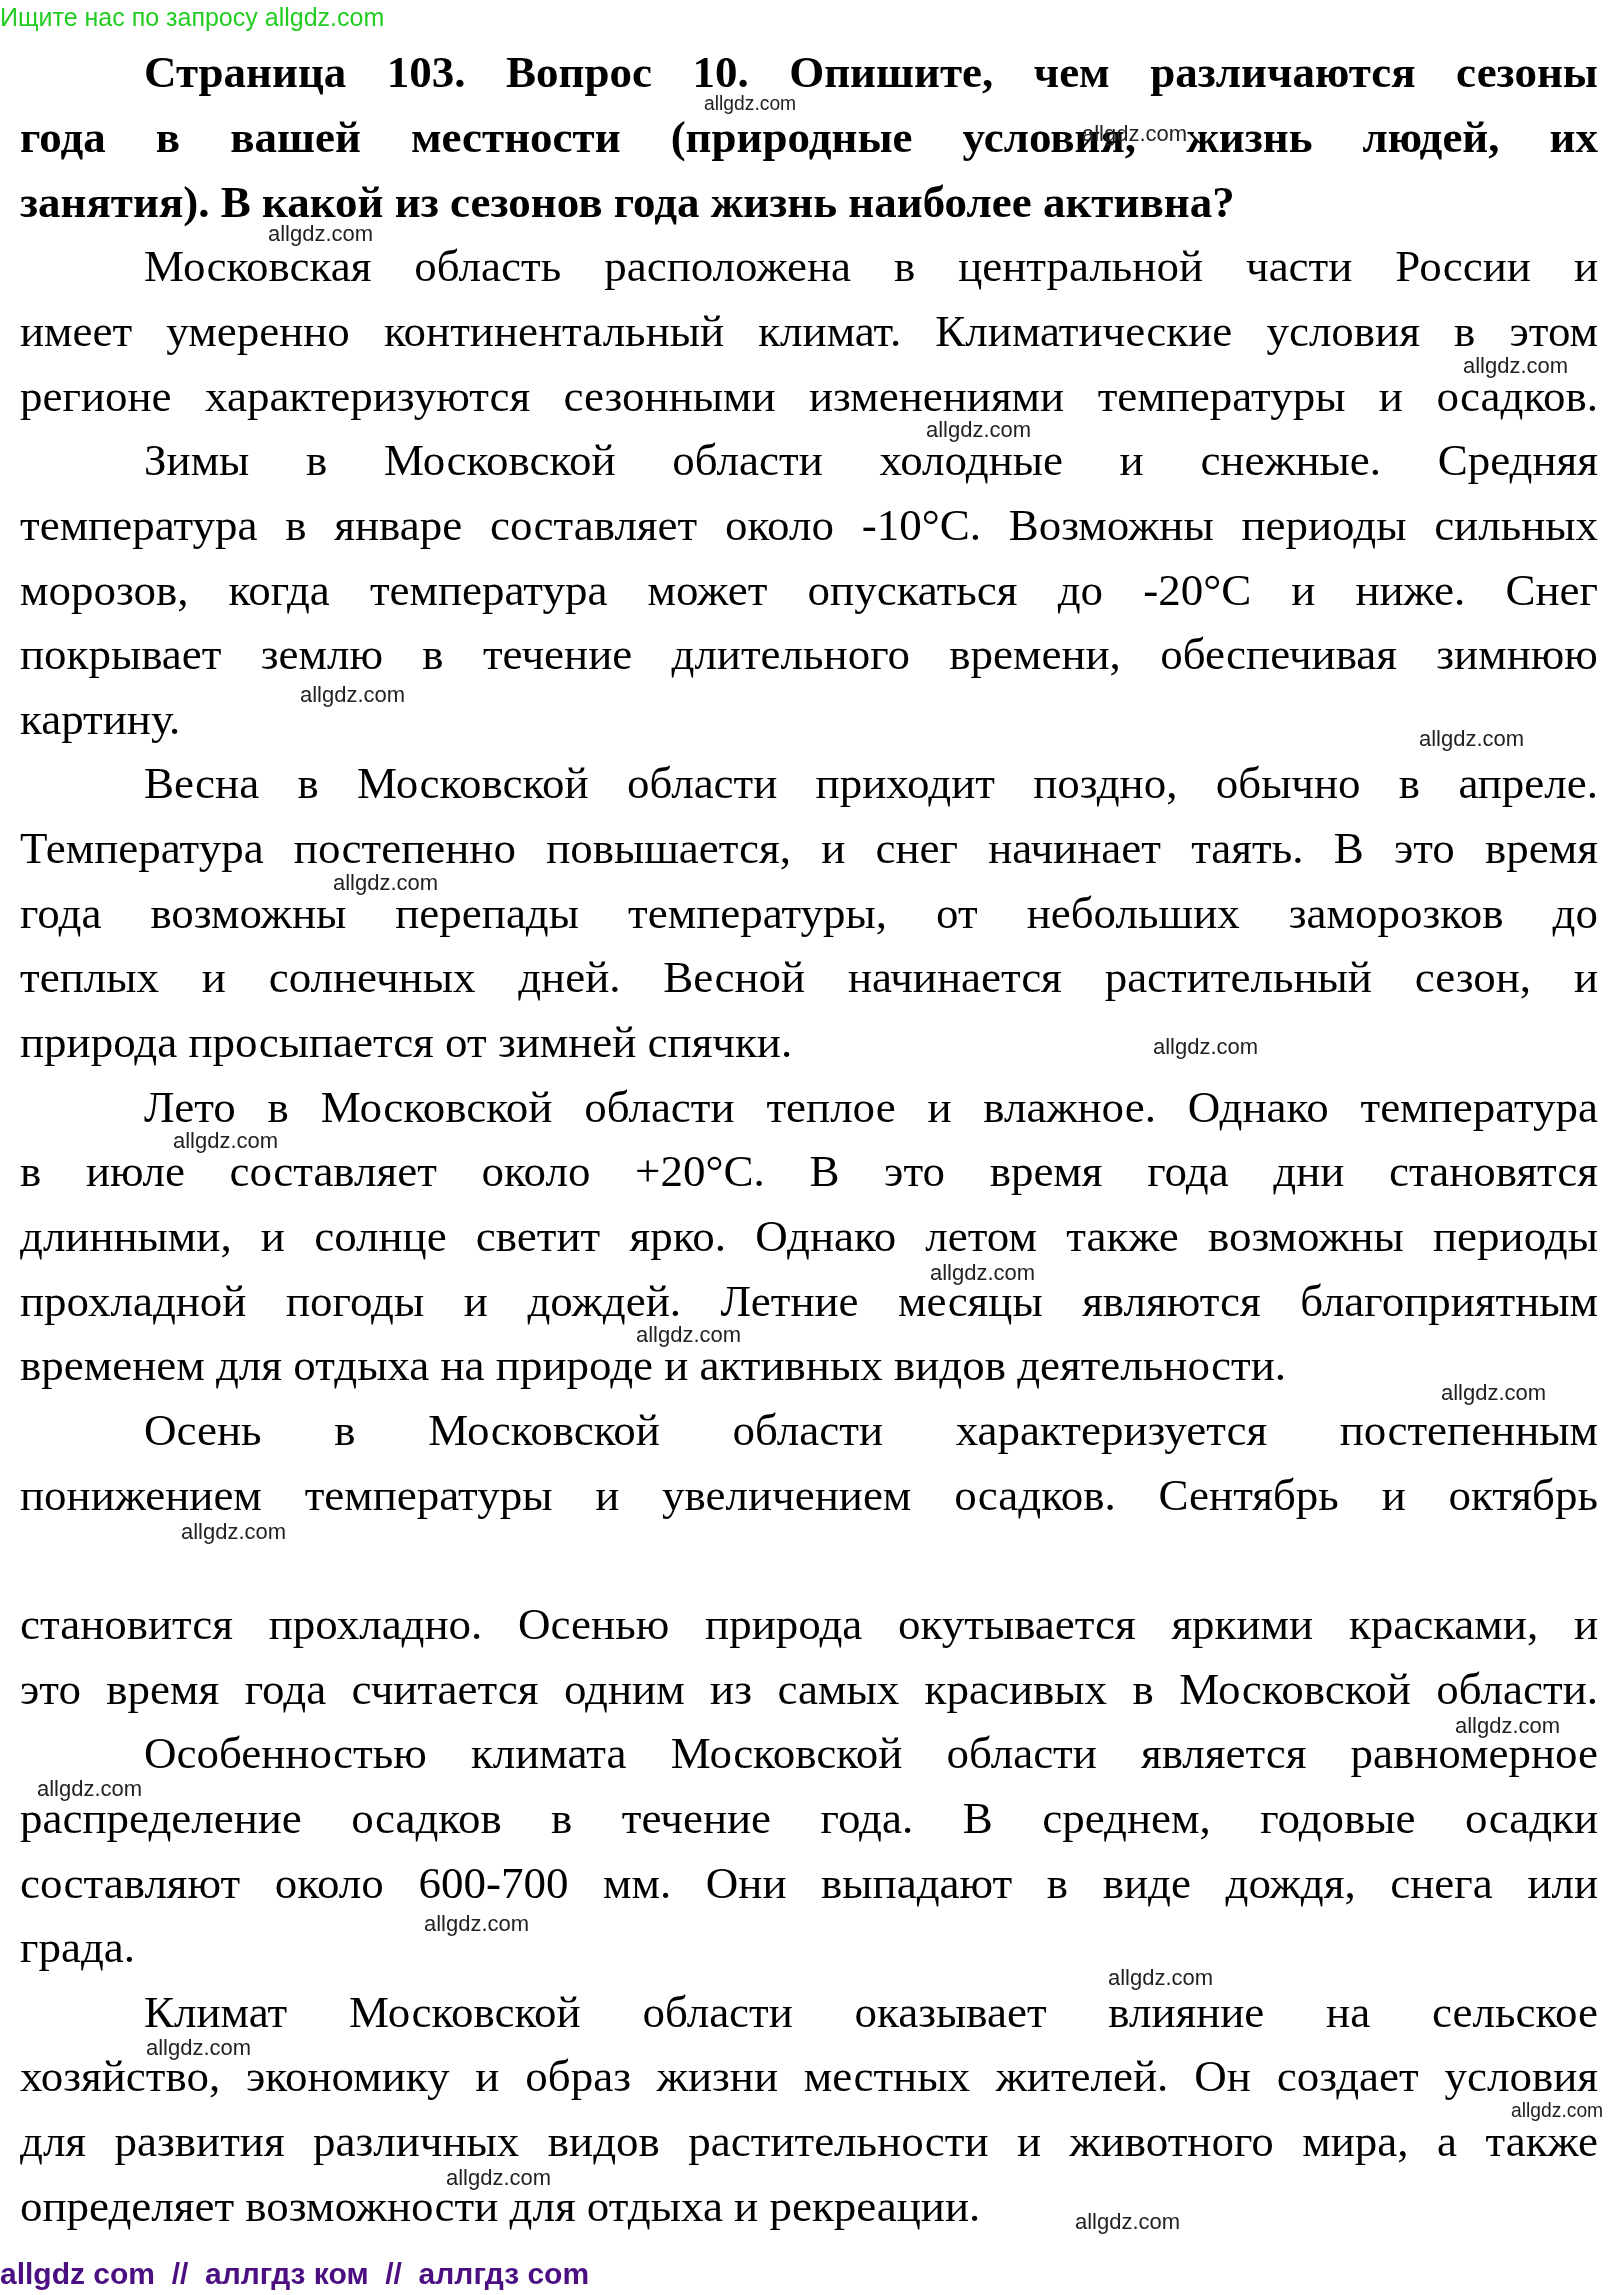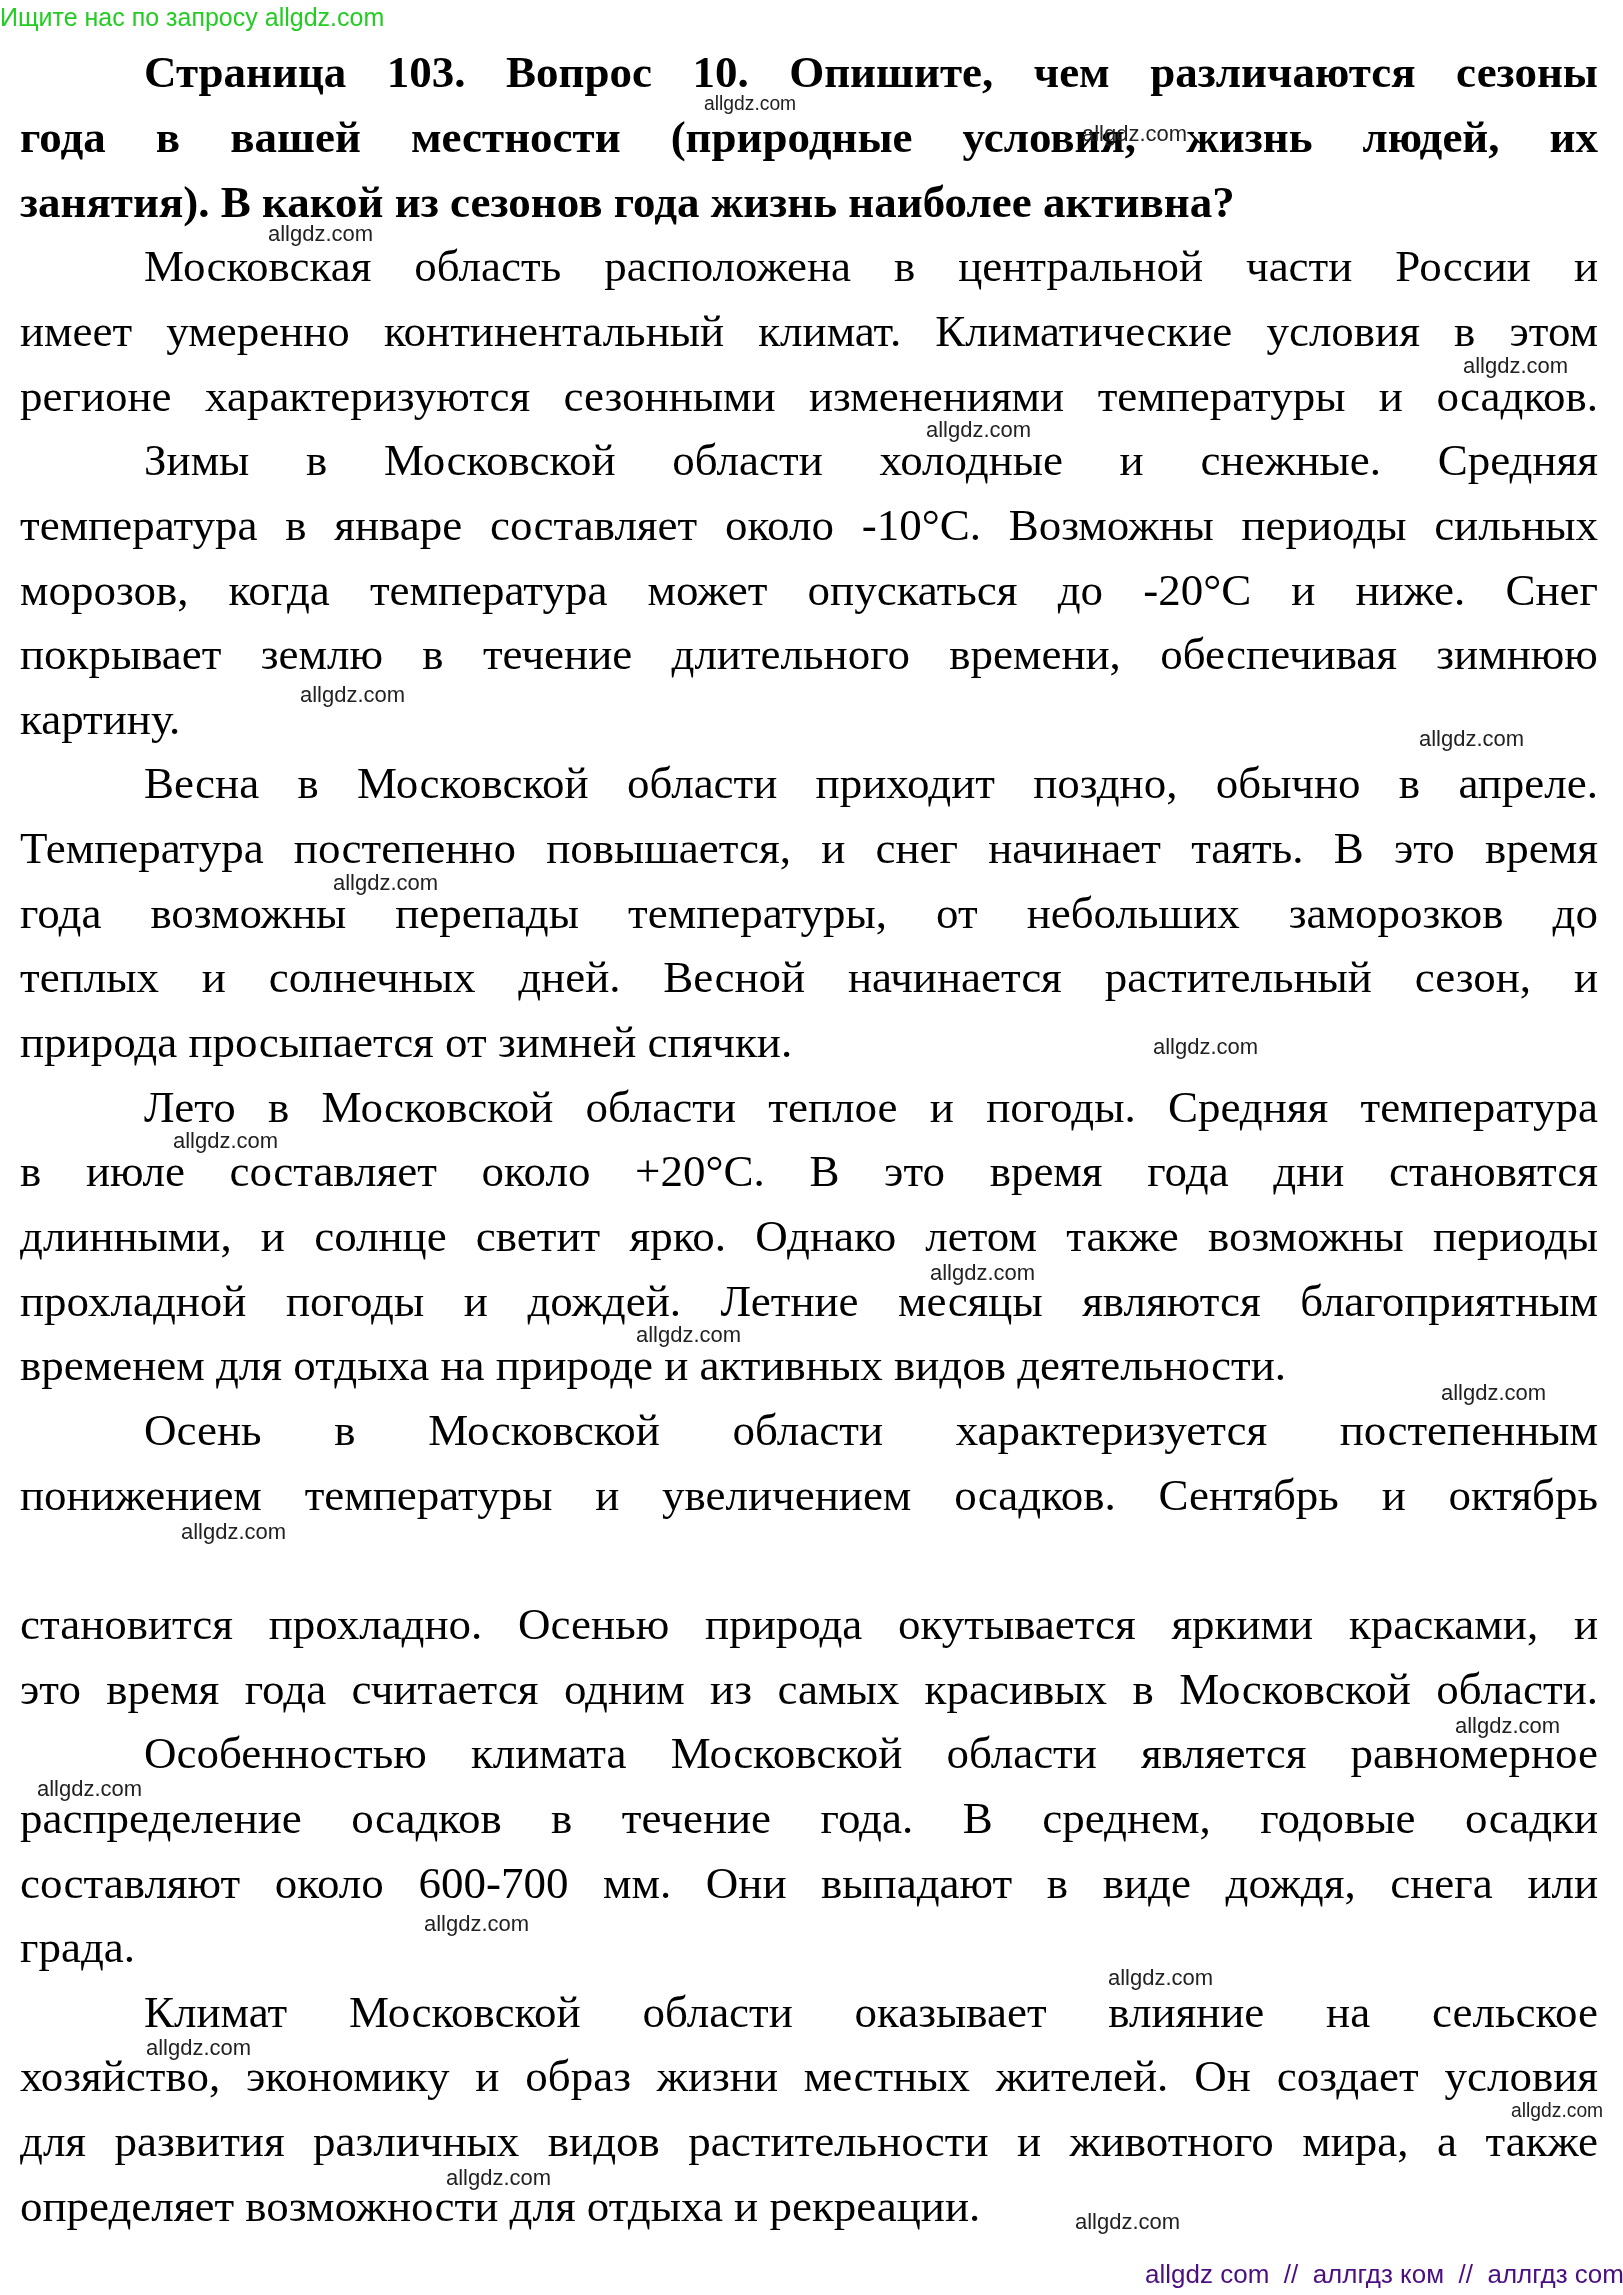--- a/index.html
+++ b/index.html
@@ -17,22 +17,22 @@
   }
   .line.indent { left: 144px; width: 1454px; }
   .line.last { text-align: right; text-align-last: left; }
   .line.bold { font-weight: bold; }
   .wm {
     position: absolute; font-family: "Liberation Sans", sans-serif; font-size: 22px;
     line-height: 23.5px; color: #222; white-space: nowrap;
   }
   .wm.small { font-size: 19.3px; }
   .footer {
-    position: absolute; left: 0; top: 2259px; width: 1624px; text-align: right;
-    font-family: "Liberation Sans", sans-serif; font-size: 26px; line-height: 30px;
+    position: absolute; left: 0; top: 2259px; width: 1624px; text-align: left;
+    font-family: "Liberation Sans", sans-serif; font-size: 30px; line-height: 30px; font-weight: bold;
   }
 </style>
 </head>
 <body>
 
 <div class="banner">
   <span style="color:#22cc22">Ищите нас по запросу allgdz.com</span>
 </div>
 
 <div class="page">
@@ -50,21 +50,21 @@
   <div class="line" style="top:558px">морозов, когда температура может опускаться до -20°C и ниже. Снег</div>
   <div class="line" style="top:622px">покрывает землю в течение длительного времени, обеспечивая зимнюю</div>
   <div class="line last" style="top:687px">картину.</div>
 
   <div class="line indent" style="top:751px">Весна в Московской области приходит поздно, обычно в апреле.</div>
   <div class="line" style="top:816px">Температура постепенно повышается, и снег начинает таять. В это время</div>
   <div class="line" style="top:881px">года возможны перепады температуры, от небольших заморозков до</div>
   <div class="line" style="top:945px">теплых и солнечных дней. Весной начинается растительный сезон, и</div>
   <div class="line last" style="top:1010px">природа просыпается от зимней спячки.</div>
 
-  <div class="line indent" style="top:1075px">Лето в Московской области теплое и погоды. Средняя температура</div>
+  <div class="line indent" style="top:1075px">Лето в Московской области теплое и влажное. Однако температура</div>
   <div class="line" style="top:1139px">в июле составляет около +20°C. В это время года дни становятся</div>
   <div class="line" style="top:1204px">длинными, и солнце светит ярко. Однако летом также возможны периоды</div>
   <div class="line" style="top:1269px">прохладной погоды и дождей. Летние месяцы являются благоприятным</div>
   <div class="line last" style="top:1333px">временем для отдыха на природе и активных видов деятельности.</div>
 
   <div class="line indent" style="top:1398px">Осень в Московской области характеризуется постепенным</div>
   <div class="line" style="top:1463px">понижением температуры и увеличением осадков. Сентябрь и октябрь</div>
   <div class="line" style="top:1592px">становится прохладно. Осенью природа окутывается яркими красками, и</div>
   <div class="line" style="top:1657px">это время года считается одним из самых красивых в Московской области.</div>
 

